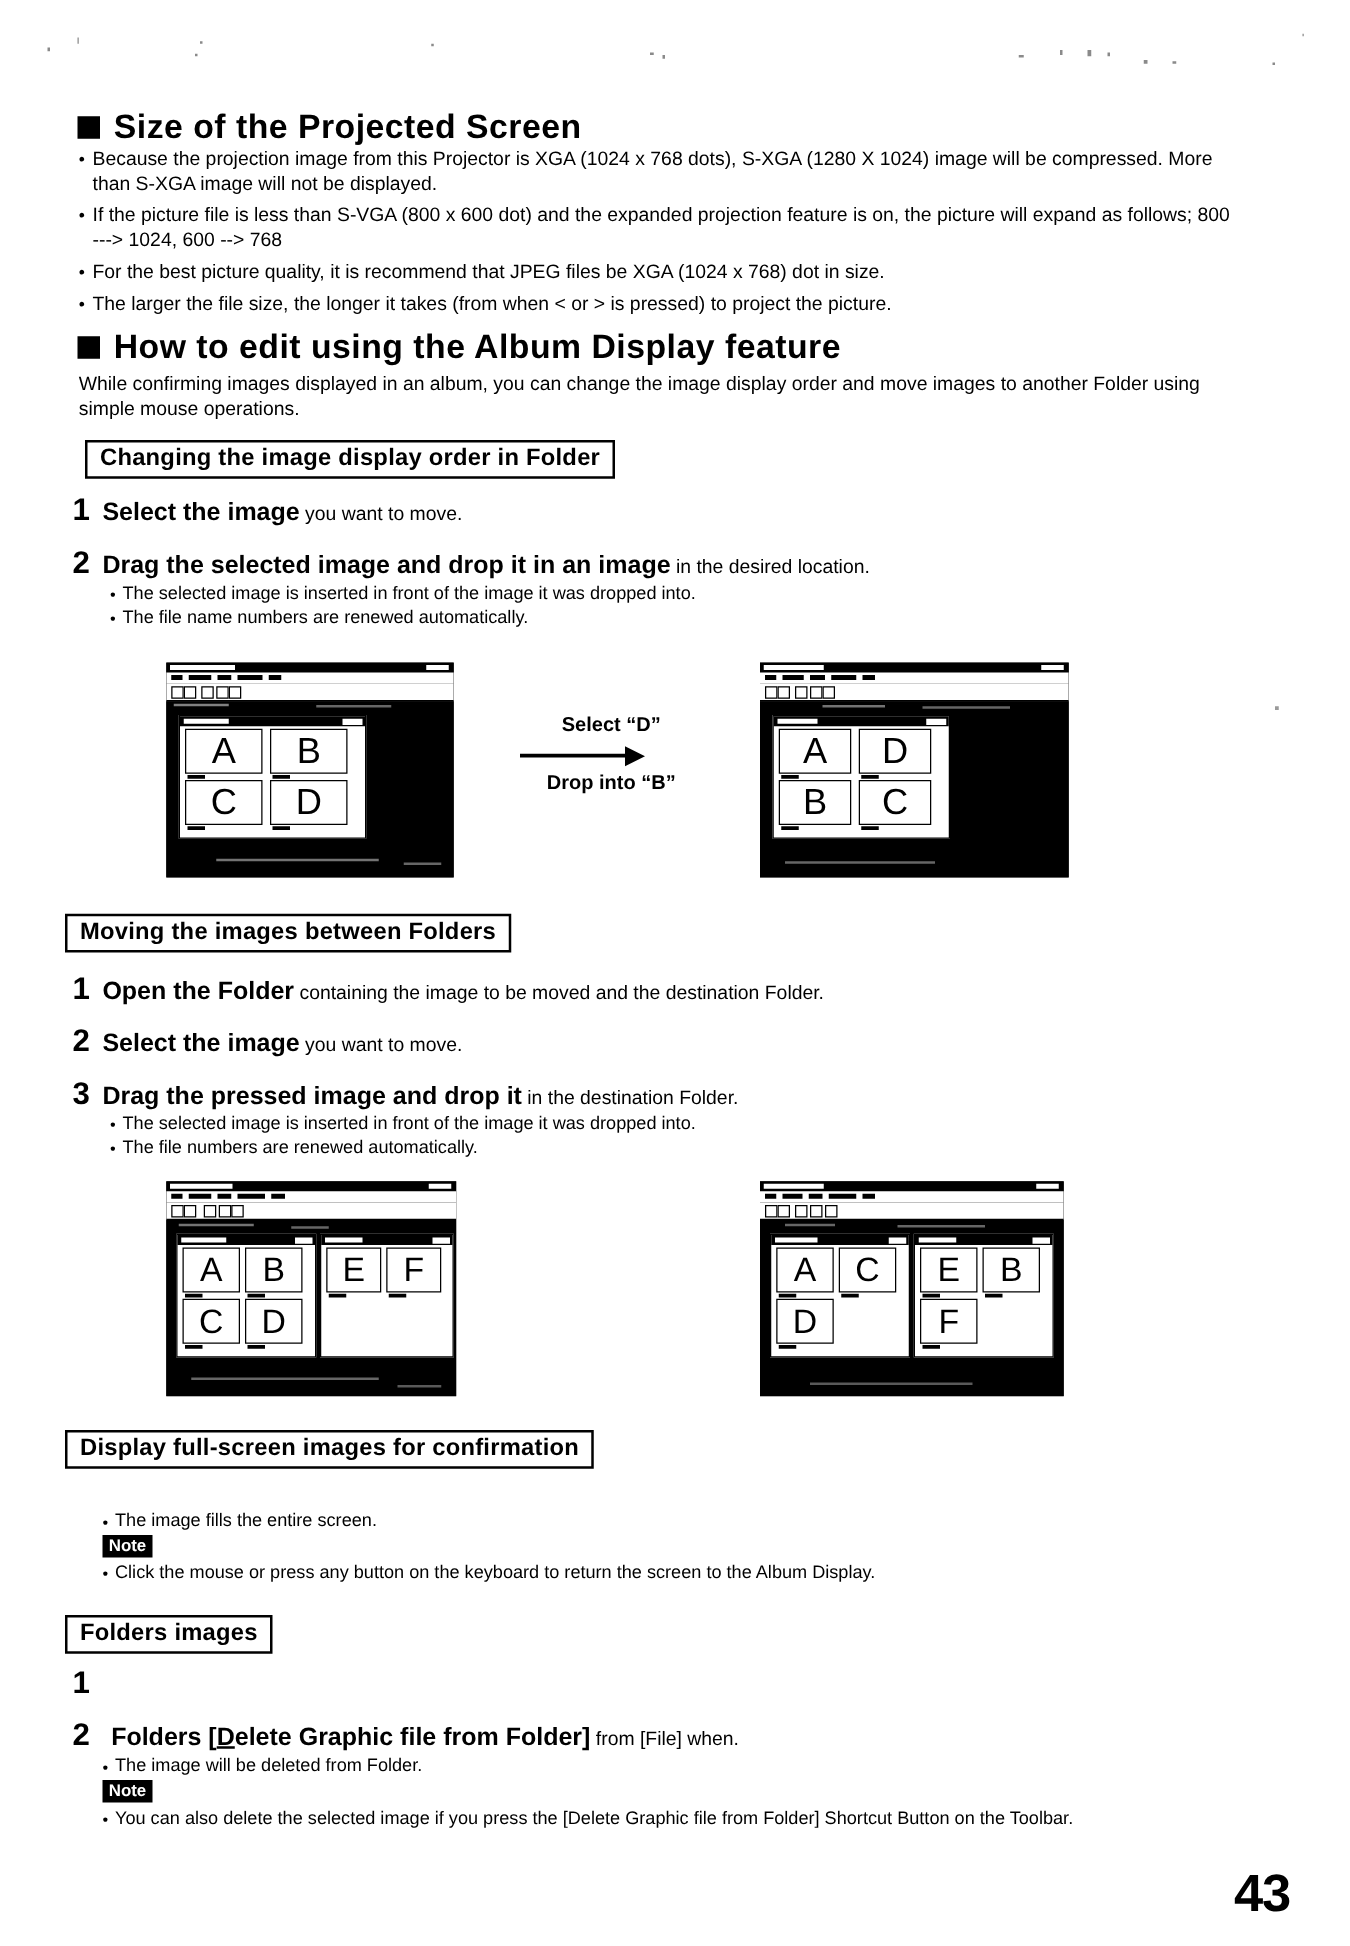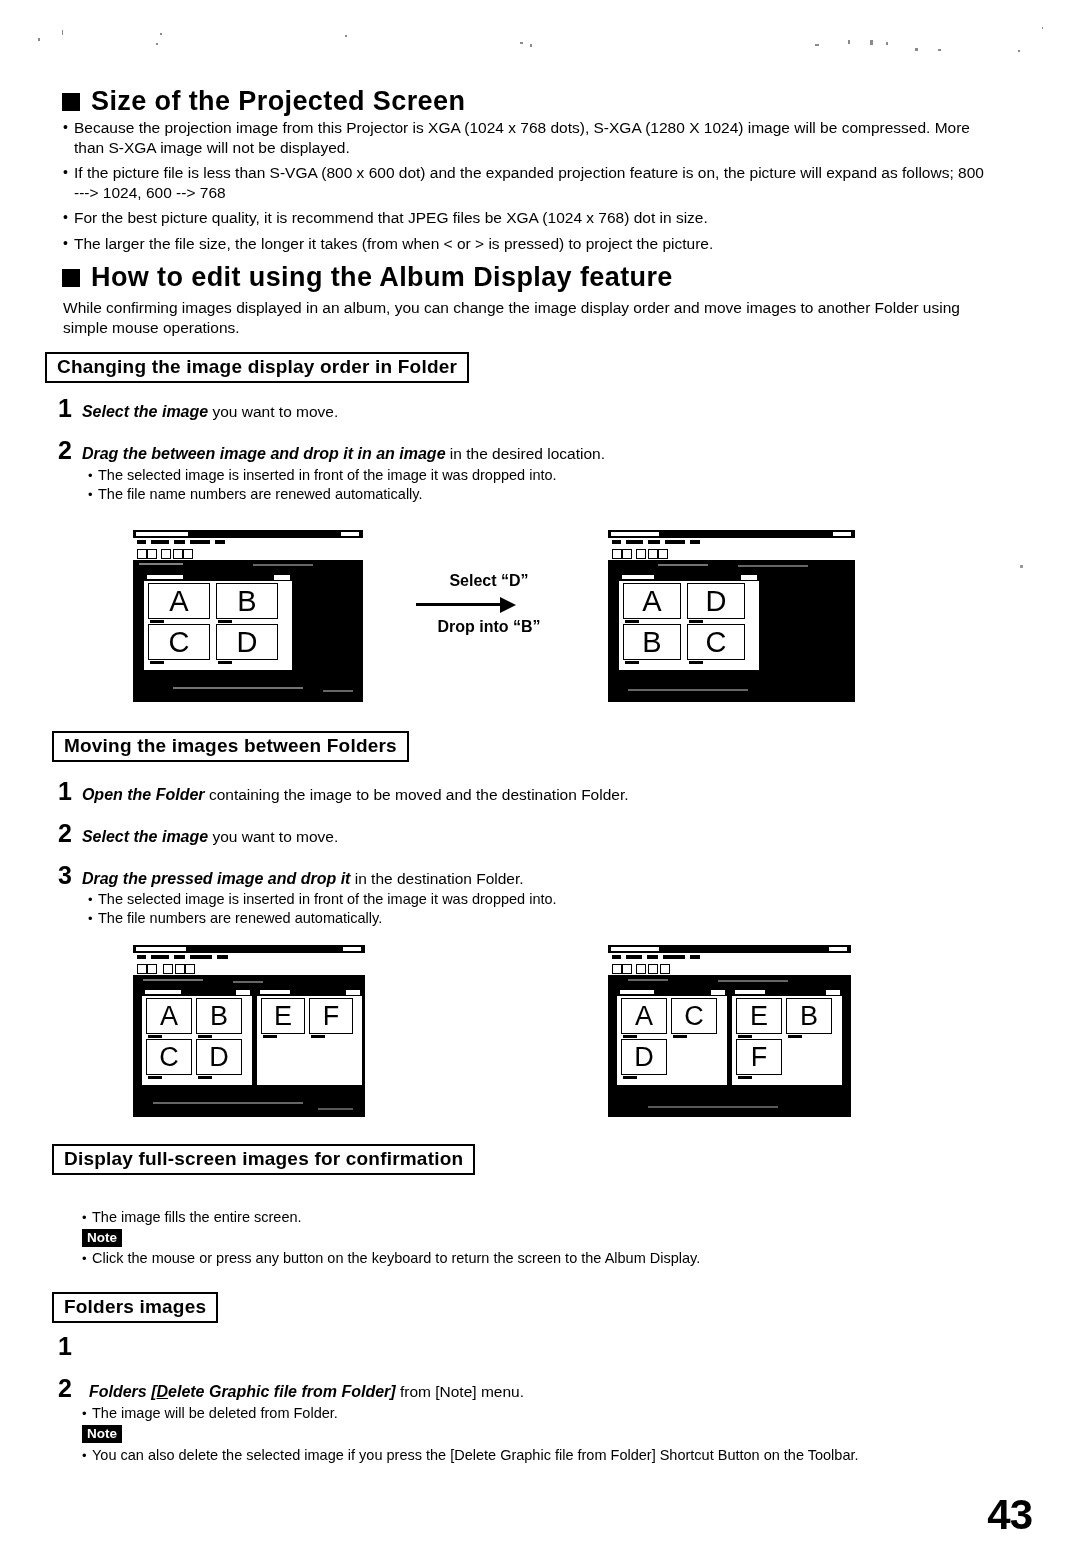--- a/index.html
+++ b/index.html
@@ -91,21 +91,21 @@
     font-size: 25px;
     font-weight: bold;
     flex: 0 0 auto;
     line-height: 24px;
   }
   .step-body {
     flex: 1 1 auto;
     font-size: 18px;
     line-height: 23px;
   }
-  .step-body .b { font-weight: bold; font-size: 16px; font-style: italic; }
+  .step-body .b { font-weight: bold; font-size: 20px; }
   .step-body .n { font-weight: normal; font-size: 15.5px; }
   .mnemonic { text-decoration: underline; }
 
   
   .note-badge {
     display: inline-block;
     background: #000;
     color: #fff;
     font-size: 13.5px;
     font-weight: bold;
@@ -319,35 +319,35 @@
     </div>
   </div>
 
   <div style="position:absolute;left:62px;top:262px;" class="sec-heading">
     <span class="sq-bullet"></span>
     <span>How to edit using the Album Display feature</span>
   </div>
 
   <div class="body-text" style="position:absolute;left:63px;top:298px;width:925px;">While confirming images displayed in an album, you can change the image display order and move images to another Folder using simple mouse operations.</div>
 
-  <div style="position:absolute;left:45px;top:352px;">
+  <div style="position:absolute;left:68px;top:352px;">
     <div class="boxed-title">Changing the image display order in Folder</div>
   </div>
 
   <div class="step" style="position:absolute;left:58px;top:396px;width:930px;">
     <span class="step-num">1</span>
     <span class="step-body" style="margin-left:10px;">
       <span class="b">Select the image</span><span class="n"> you want to move.</span>
     </span>
   </div>
 
   <div class="step" style="position:absolute;left:58px;top:438px;width:930px;">
     <span class="step-num">2</span>
     <span class="step-body" style="margin-left:10px;">
-      <span class="b">Drag the between image and drop it in an image</span><span class="n"> in the desired location.</span>
+      <span class="b">Drag the selected image and drop it in an image</span><span class="n"> in the desired location.</span>
     </span>
   </div>
 
   <div style="position:absolute;left:88px;top:466px;width:900px;">
     <div class="sub-bullet">
       <span class="dot">•</span>
       <span>The selected image is inserted in front of the image it was dropped into.</span>
     </div>
     <div class="sub-bullet">
       <span class="dot">•</span>
@@ -666,21 +666,21 @@
     <div class="boxed-title">Folders images</div>
   </div>
 
   <div class="step" style="position:absolute;left:58px;top:1334px;width:930px;">
     <span class="step-num">1</span>
   </div>
 
   <div class="step" style="position:absolute;left:58px;top:1376px;width:930px;">
     <span class="step-num">2</span>
     <span class="step-body" style="margin-left:17px;">
-      <span class="b">Folders [</span><span class="b mnemonic">D</span><span class="b">elete Graphic file from Folder]</span><span class="n"> from [Note] menu.</span>
+      <span class="b">Folders [</span><span class="b mnemonic">D</span><span class="b">elete Graphic file from Folder]</span><span class="n"> from [File] when.</span>
     </span>
   </div>
 
   <div style="position:absolute;left:82px;top:1404px;width:910px;">
     <div class="sub-bullet">
       <span class="dot">•</span>
       <span>The image will be deleted from Folder.</span>
     </div>
   </div>
 

